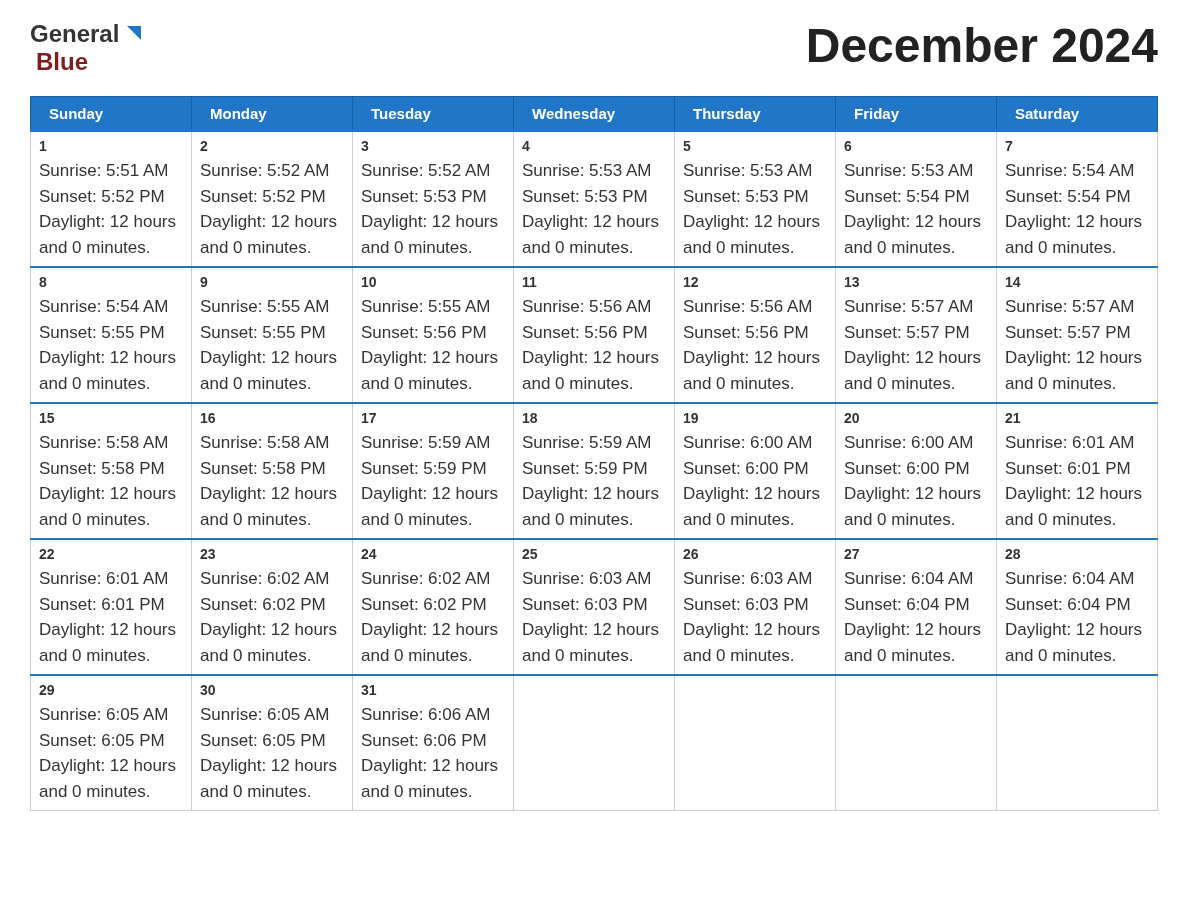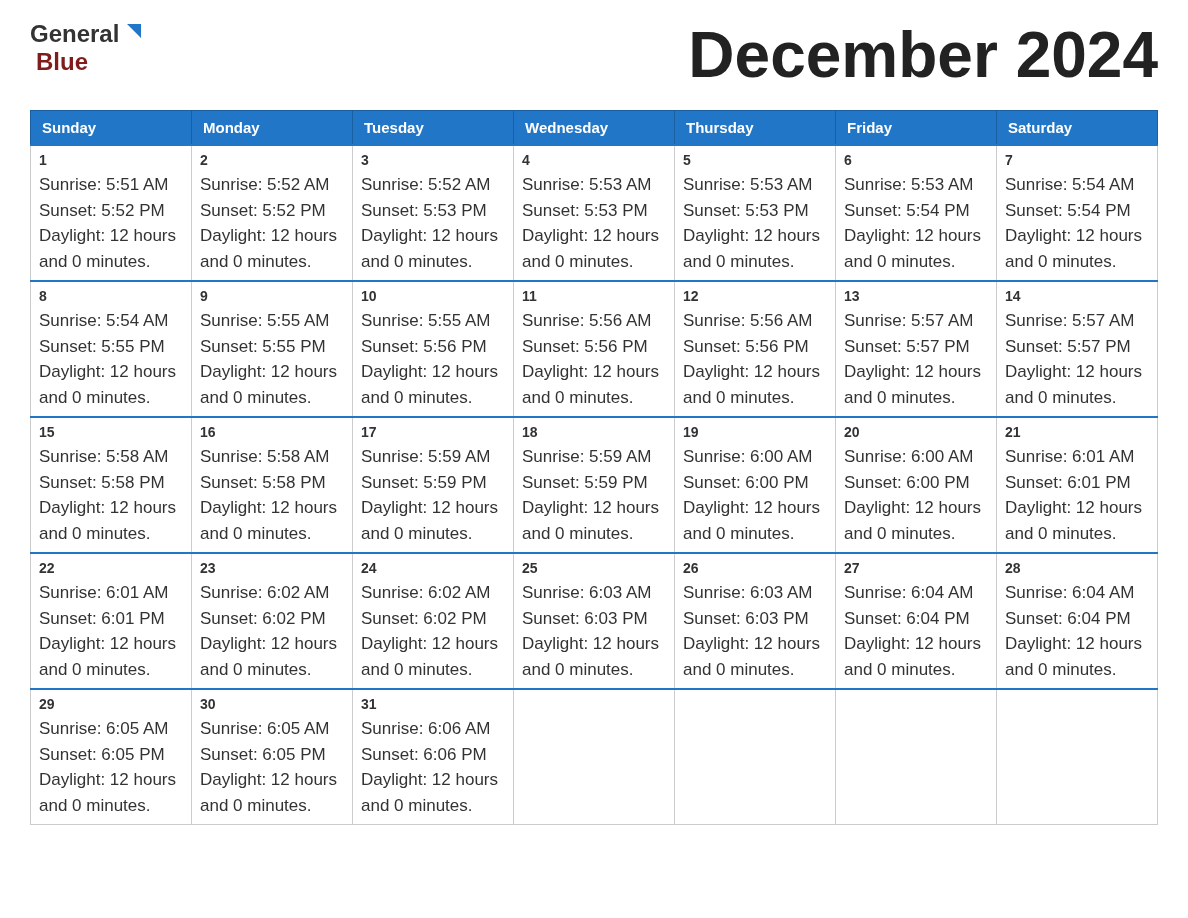--- a/index.html
+++ b/index.html
@@ -14,41 +14,41 @@
     .header-area {
       display: flex;
       justify-content: space-between;
       align-items: flex-start;
       margin-bottom: 20px;
     }
     .title-area {
       text-align: right;
     }
     .month-title {
-      font-size: 64px;
+      font-size: 48px;
       font-weight: bold;
       color: #222;
       line-height: 1.1;
     }
     .location-title {
       font-size: 22px;
       color: #555;
       margin-top: 4px;
     }
     .calendar-table {
       width: 100%;
       border-collapse: collapse;
       border: 1px solid #999;
     }
     .calendar-table th {
       background-color: #2176c7;
       color: #fff;
       font-size: 15px;
       font-weight: bold;
-      padding: 8px 11px;
+      padding: 8px 18px;
       text-align: left;
       border: 1px solid #1a5fa0;
     }
     .calendar-table td {
       vertical-align: top;
       padding: 6px 8px;
       border: 1px solid #ccc;
       font-size: 12.5px;
       color: #333;
       width: 14.28%;
@@ -72,21 +72,21 @@
     .week-row td {
       border-top: 2px solid #2176c7;
     }
     .logo-wrapper {
       display: flex;
       flex-direction: column;
       align-items: flex-start;
     }
     .logo-line1 {
       display: flex;
-      align-items: flex-start;
+      align-items: flex-end;
     }
     .logo-line2 {
       display: flex;
       align-items: center;
       margin-left: 2px;
     }
   </style>
 </head>
 <body>
 

